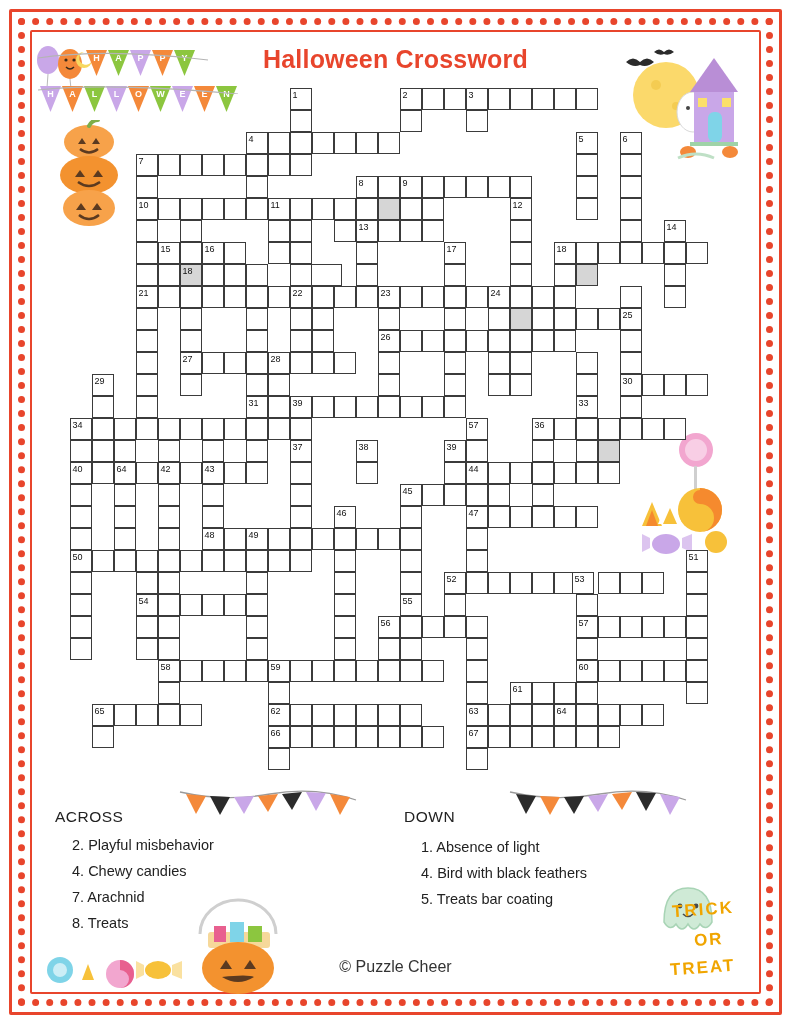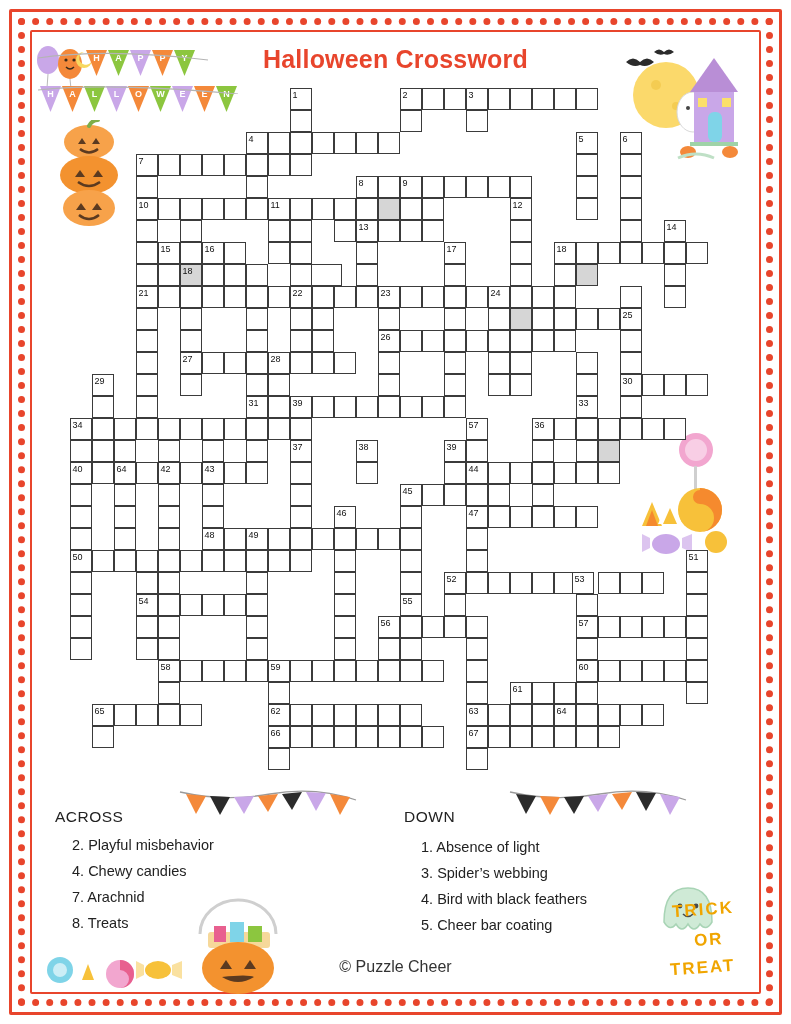--- a/index.html
+++ b/index.html
@@ -829,19 +829,18 @@
   <ul class="clue-list" id="across-list">
       <li><span>2. </span><span>Playful misbehavior</span></li>
       <li><span>4. </span><span>Chewy candies</span></li>
       <li><span>7. </span><span>Arachnid</span></li>
       <li><span>8. </span><span>Treats</span></li>
     </ul>
 
   <div class="clue-head" id="down-head">DOWN</div>
   <ul class="clue-list" id="down-list">
       <li><span>1. </span><span>Absence of light</span></li>
-      <li><span>3. </span><span>Spider’s webbing</span></li>
       <li><span>4. </span><span>Bird with black feathers</span></li>
-      <li><span>5. </span><span>Cheer bar coating</span></li>
+      <li><span>5. </span><span>Treats bar coating</span></li>
     </ul>
 
   <div id="footer">© Puzzle Cheer</div>
 </div>
 
 </body></html>

